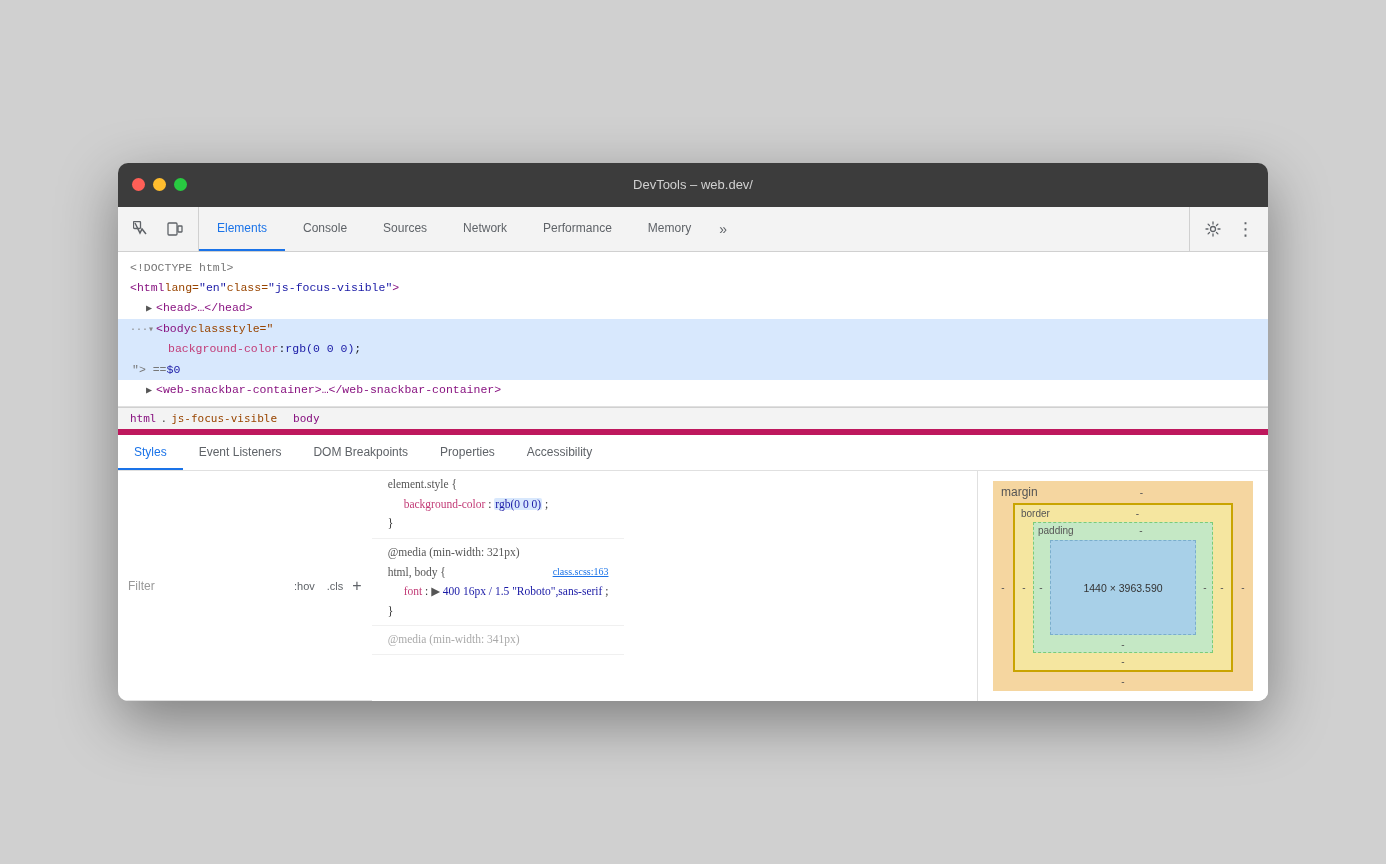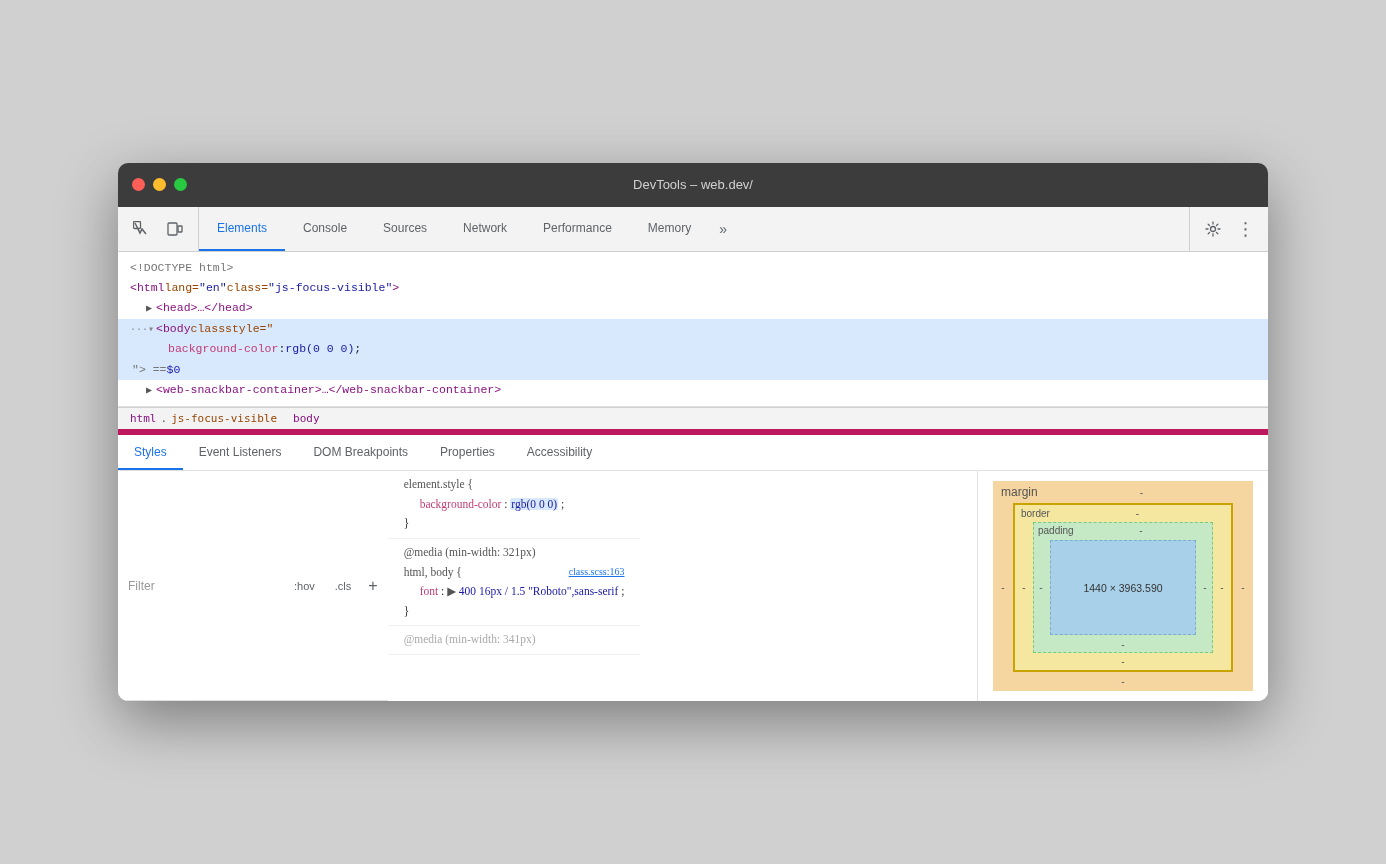--- a/index.html
+++ b/index.html
@@ -185,21 +185,21 @@
       flex: 1;
       border: none;
       outline: none;
       font-size: 12px;
       color: #202124;
       background: transparent;
     }
     .filter-input::placeholder { color: #999; }
     .filter-buttons {
       display: flex;
-      gap: 14px;
+      gap: 6px;
       font-size: 11px;
       color: #5f6368;
       align-items: center;
     }
     .filter-btn {
       cursor: pointer;
       padding: 1px 3px;
       border-radius: 2px;
     }
     .filter-plus {

